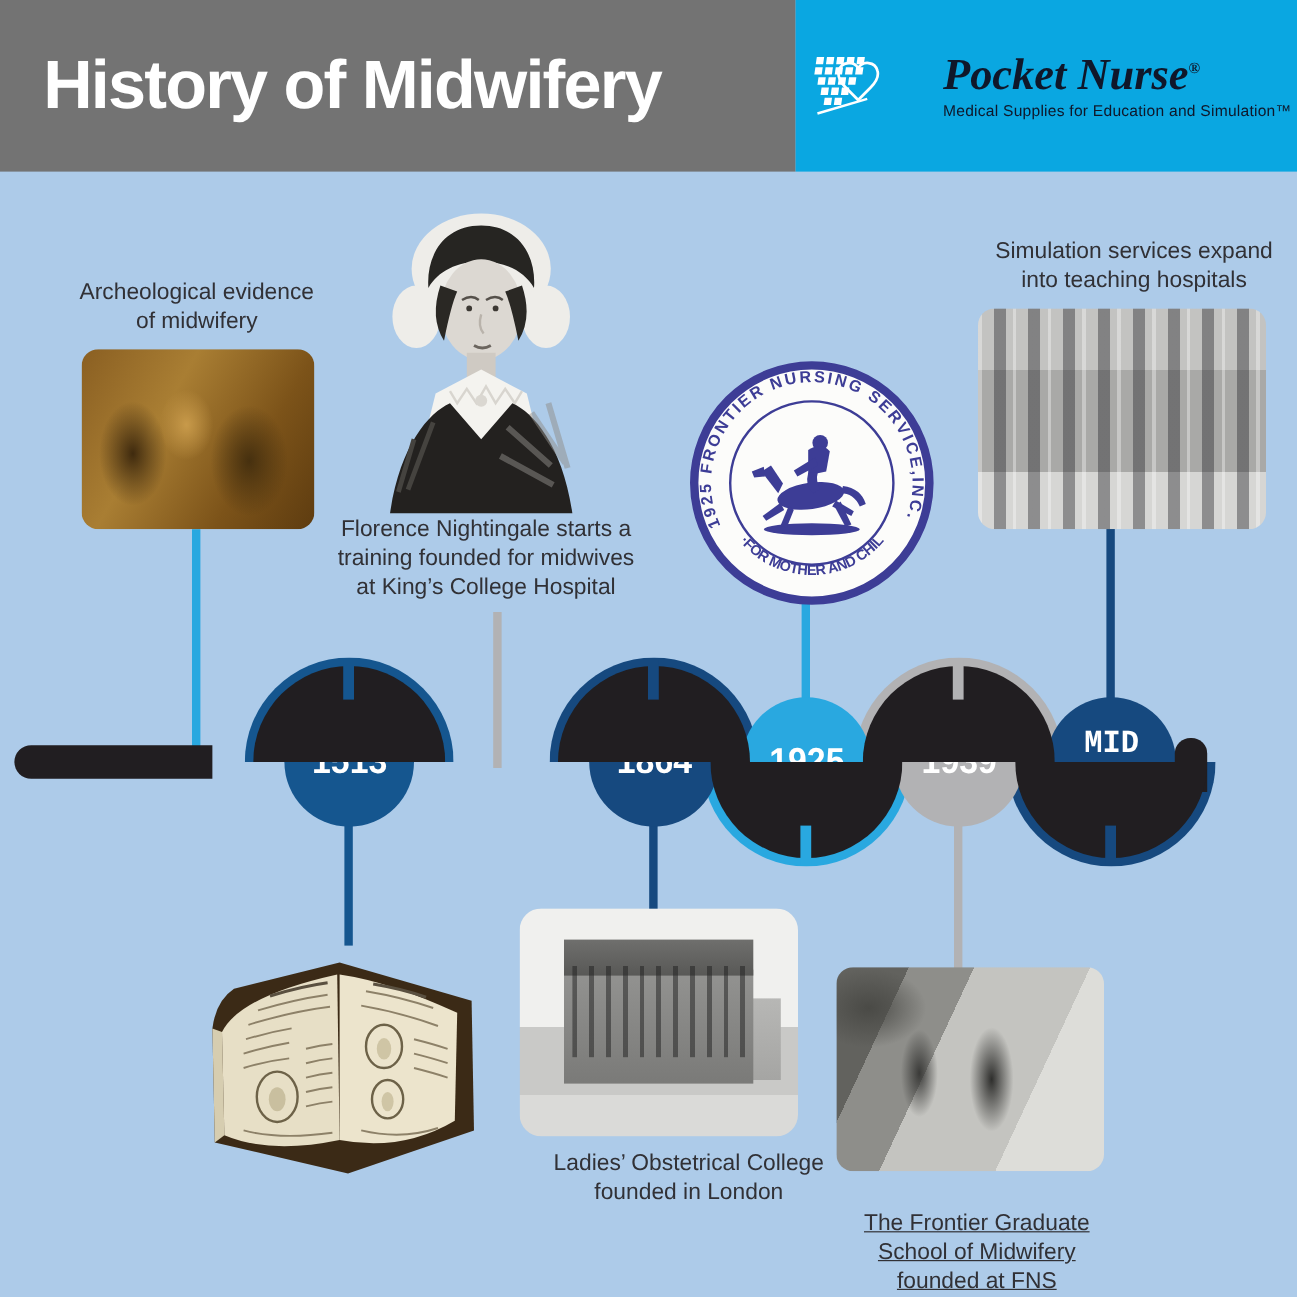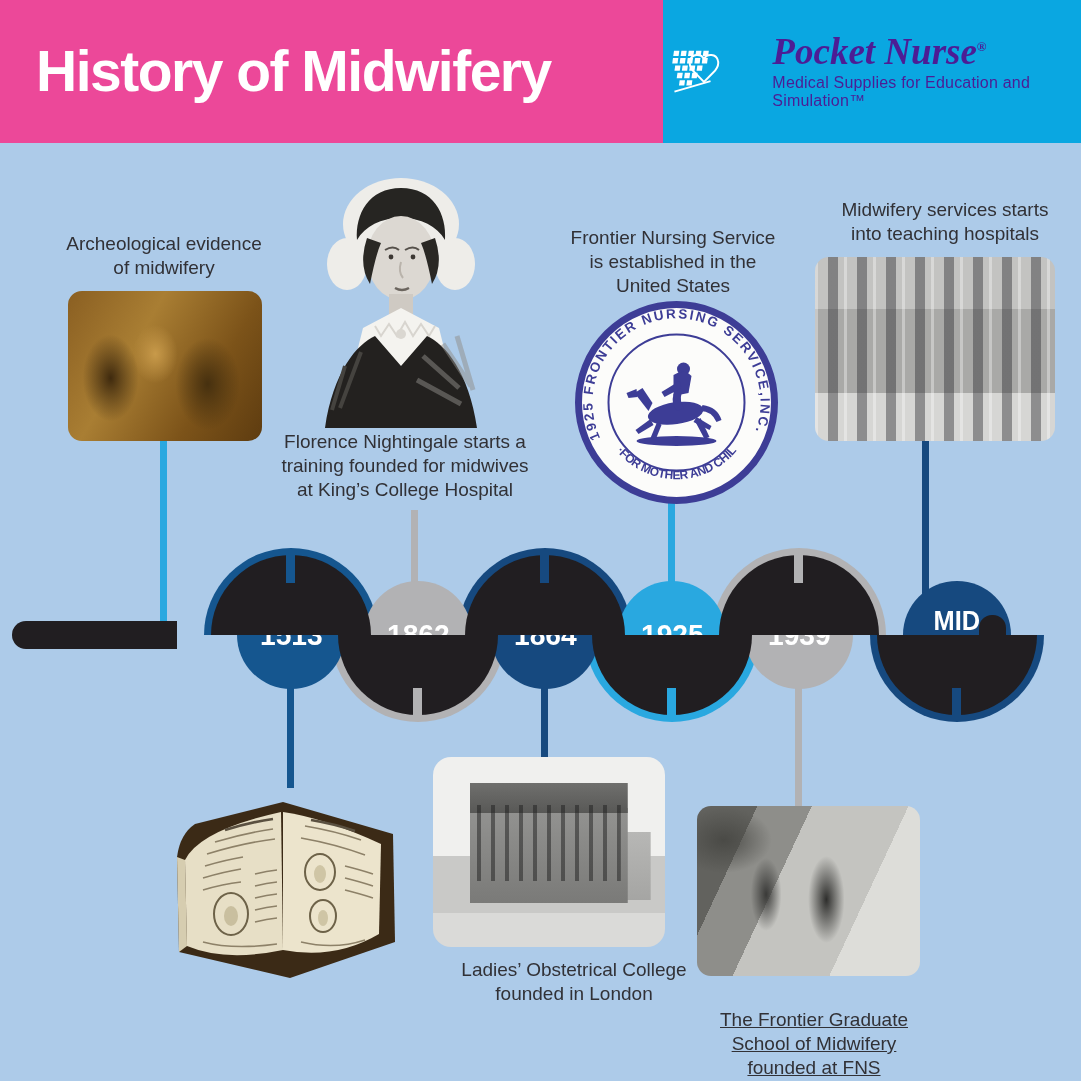--- a/index.html
+++ b/index.html
@@ -1,27 +1,27 @@
 <!DOCTYPE html>
 <html><head>
 <meta charset="utf-8">
 <style>
   html,body{margin:0;padding:0;}
   .page{position:relative;width:1081px;height:1081px;background:#adcbe9;overflow:hidden;
         font-family:"Liberation Sans",sans-serif;}
   
-  .header-left{position:absolute;left:0;top:0;width:663px;height:143px;background:#ec4899;
+  .header-left{position:absolute;left:0;top:0;width:663px;height:143px;background:#737373;
         display:flex;align-items:center;box-sizing:border-box;padding-left:36px;}
   .title{color:#fff;font-size:57px;font-weight:700;letter-spacing:-1.5px;margin:0;line-height:1;}
   .header-right{position:absolute;left:663px;top:0;width:418px;height:143px;background:#0aa7e1;
         display:flex;align-items:center;justify-content:center;gap:8px;}
-  .logo-text{color:#4c1d95;margin-left:44px;}
+  .logo-text{color:#0f172a;margin-left:44px;}
   .brand{font-family:"Liberation Serif",serif;font-style:italic;font-weight:700;font-size:37px;line-height:1;}
   .brand sup{font-size:13px;}
-  .tagline{font-size:16px;margin-top:4px;letter-spacing:.2px;}
+  .tagline{font-size:13px;margin-top:4px;letter-spacing:.2px;}
   
   .cap{position:absolute;width:260px;text-align:center;font-size:19px;line-height:1.27;
        color:#313136;white-space:pre-line;}
   #cap-arch{left:34px;top:232px;}
   #cap-flor{left:275px;top:430px;}
   #cap-fron{left:543px;top:226px;}
   #cap-hosp{left:815px;top:198px;}
   #cap-book{left:163px;top:990px;}
   #cap-coll{left:444px;top:958px;}
   #cap-fns{left:684px;top:1008px;text-decoration:underline;}
@@ -63,21 +63,21 @@
   #c5{left:668px;top:500px;height:140px;}
   #c6{left:795px;top:630px;height:180px;}
   #c7{left:922px;top:438px;height:202px;}
   .lightblue{--c:#29a8e0;} .midblue{--c:#15568f;} .navy{--c:#16497f;} .gray{--c:#b2b2b4;}
   .entry-bar{position:absolute;left:12px;top:621px;width:165px;height:28px;background:#211e21;
        border-radius:14px 0 0 14px;z-index:2;}
   .exit-stub{position:absolute;left:979px;top:615px;width:27px;height:45px;background:#211e21;
        border-radius:13px 13px 0 0;z-index:4;}
   .node{position:absolute;width:174px;height:174px;top:548px;}
   #n1{left:77px;} #n2{left:204px;} #n3{left:331px;} #n4{left:458px;}
-  #n5{left:585px;} #n6{left:712px;} #n7{left:870px;}
+  #n5{left:585px;} #n6{left:712px;} #n7{left:839px;font-family:Liberation Mono, monospace;}
   .halo{position:absolute;left:0;top:0;width:174px;height:174px;border-radius:50%;
        background:var(--c);z-index:1;}
   .ring{position:absolute;left:7px;top:7px;width:160px;height:160px;border-radius:50%;
        background:#211e21;z-index:4;}
   .arc-bottom .halo,.arc-bottom .ring{clip-path:inset(50% 0 0 0);}
   .arc-top .halo,.arc-top .ring{clip-path:inset(0 0 50% 0);}
   .slit{position:absolute;left:82px;width:9px;height:33px;background:var(--c);z-index:5;}
   .arc-bottom .slit{top:140px;} .arc-top .slit{top:2px;}
   .inner{position:absolute;left:33px;top:33px;width:108px;height:108px;border-radius:50%;
        background:var(--c);z-index:3;display:flex;flex-direction:column;align-items:center;
@@ -126,24 +126,21 @@
       <div class="brand"><span>Pocket Nurse</span><sup>®</sup></div>
       <div class="tagline">Medical Supplies for Education and Simulation™</div>
     </div>
   </div>
 
   <div class="cap" id="cap-arch">Archeological evidence
 of midwifery</div>
   <div class="cap" id="cap-flor">Florence Nightingale starts a
 training founded for midwives
 at King’s College Hospital</div>
-  <div class="cap" id="cap-fron">Frontier Nursing Service
-is established in the
-United States</div>
-  <div class="cap" id="cap-hosp">Midwifery services starts
+  <div class="cap" id="cap-hosp">Simulation services expand
 into teaching hospitals</div>
   <div class="cap" id="cap-coll">Ladies’ Obstetrical College
 founded in London</div>
   <div class="cap" id="cap-fns">The Frontier Graduate
 School of Midwifery
 founded at FNS</div>
 
   <div class="conn lightblue" id="c1"></div>
   <div class="conn midblue" id="c2"></div>
   <div class="conn gray" id="c3"></div>
@@ -240,29 +237,20 @@
 
   <div class="node arc-top midblue" id="n2">
     <div class="halo"></div>
     <div class="ring"></div>
     <div class="slit"></div>
     <div class="inner">
       <span class="yr">1513</span>
 
     </div>
   </div>
-  <div class="node arc-bottom gray" id="n3">
-    <div class="halo"></div>
-    <div class="ring"></div>
-    <div class="slit"></div>
-    <div class="inner">
-      <span class="yr">1862</span>
-
-    </div>
-  </div>
   <div class="node arc-top navy" id="n4">
     <div class="halo"></div>
     <div class="ring"></div>
     <div class="slit"></div>
     <div class="inner">
       <span class="yr">1864</span>
 
     </div>
   </div>
   <div class="node arc-bottom lightblue" id="n5">

